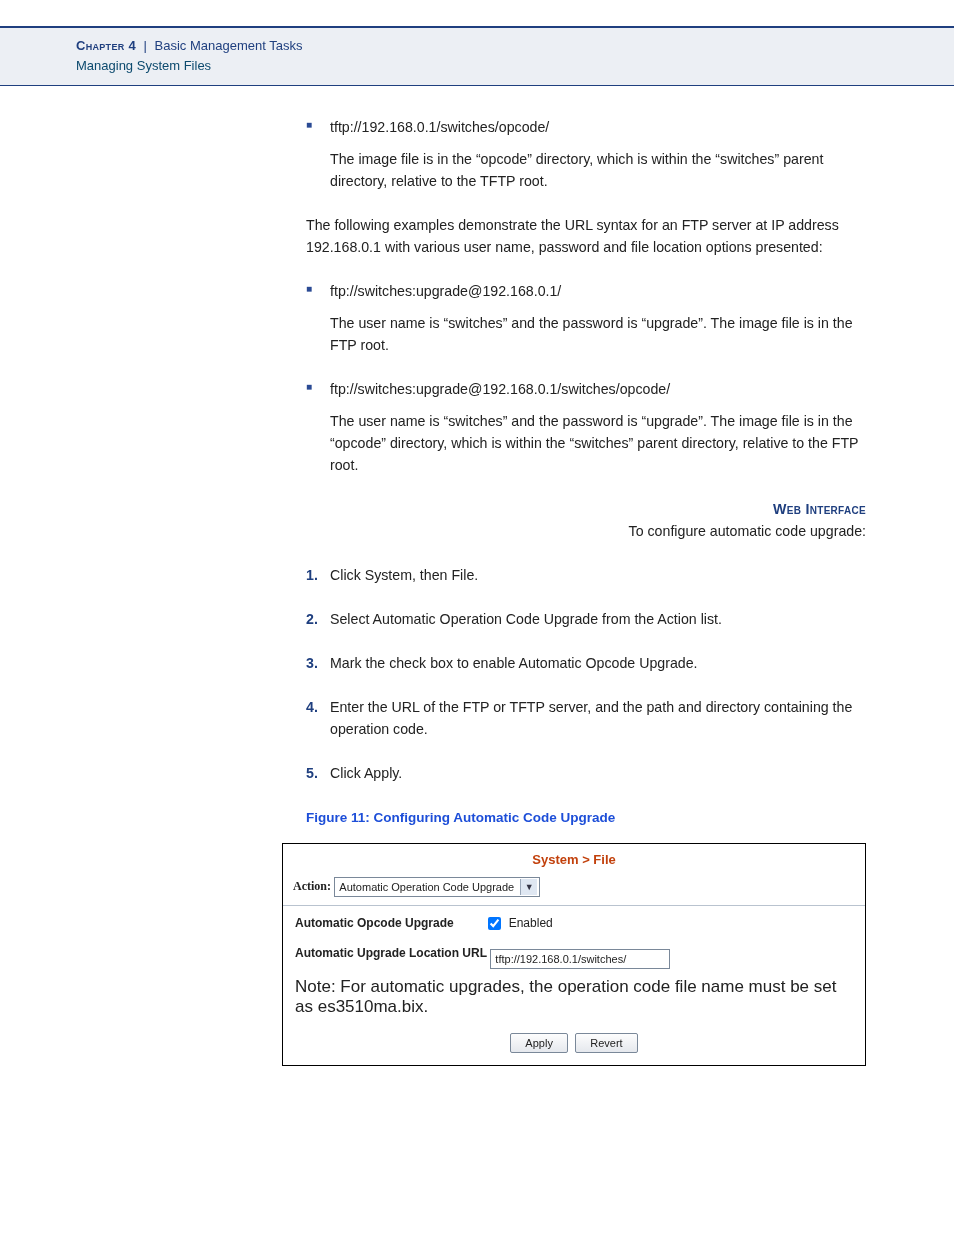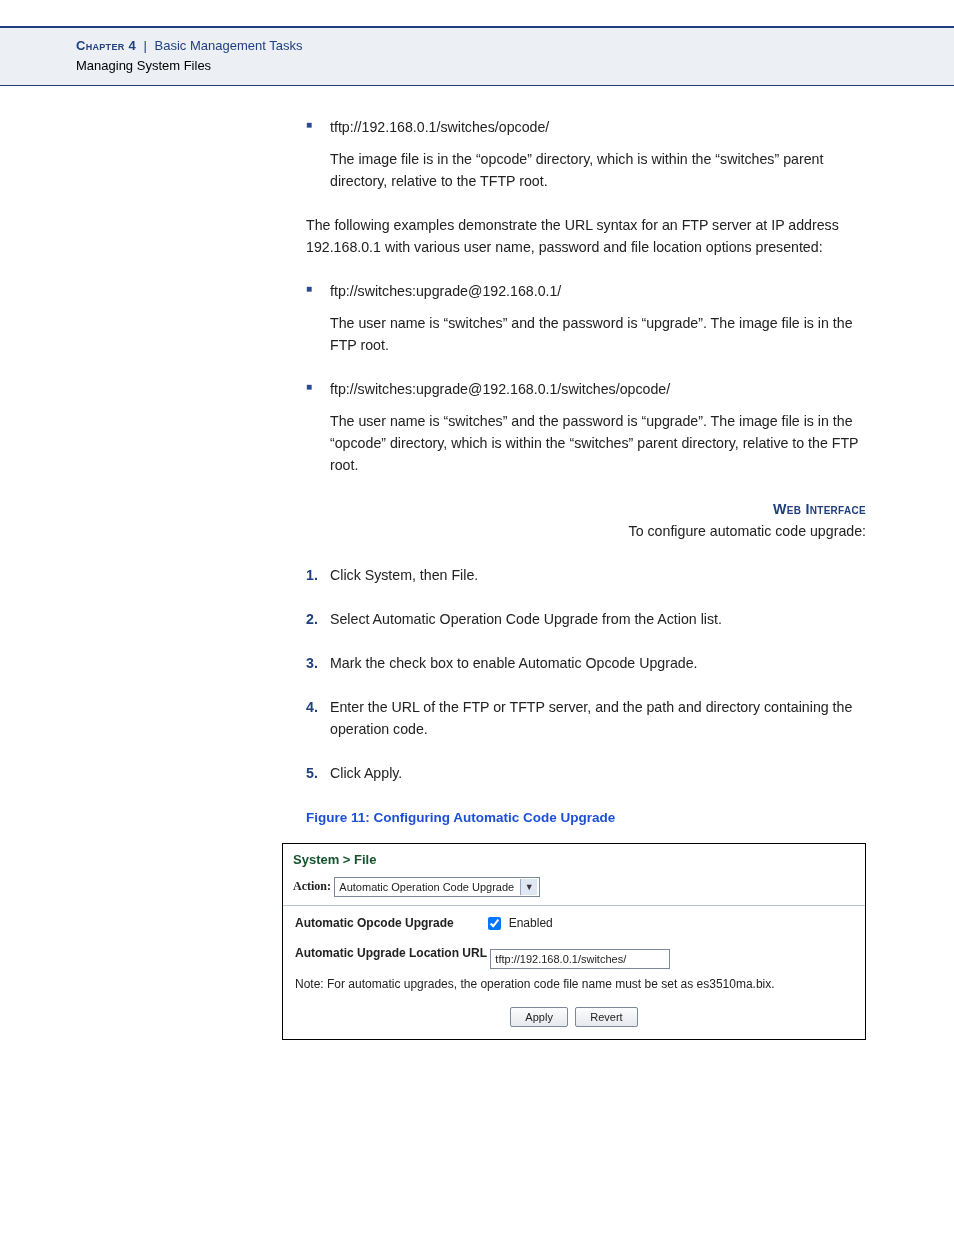--- a/index.html
+++ b/index.html
@@ -25,21 +25,21 @@
   .doc-header .chapter-label {
     font-weight: bold;
     font-variant: small-caps;
     letter-spacing: 0.3px;
   }
   .doc-header .divider {
     color: #1f3f7f;
     margin: 0 4px;
   }
   .doc-header .subtitle {
-    color: #000000;
+    color: #0c4a6e;
     display: block;
   }
   .content {
     margin: 30px 88px 0 306px;
     font-size: 14.2px;
     line-height: 1.55;
     color: #222;
   }
   ul.bullets {
     list-style: none;
@@ -106,24 +106,25 @@
     margin: 0 88px 30px 282px;
   }
   .screenshot {
     border: 1.5px solid #000;
     background: #fff;
     font-family: Arial, Helvetica, sans-serif;
     font-size: 12px;
     color: #222;
   }
   .shot-breadcrumb {
-    color: #14532d;
+    color: #c2410c;
     font-weight: bold;
     font-size: 13px;
     padding: 8px 10px 6px 10px;
+    text-align: center;
   }
   .shot-action-row {
     padding: 4px 10px 8px 10px;
     border-bottom: 1px solid #b9c3cf;
   }
   .shot-action-row .lbl {
     font-weight: bold;
     font-family: Liberation Serif, serif;
   }
   .faux-select {
@@ -167,21 +168,21 @@
     background: #fff;
     height: 18px;
     line-height: 18px;
     padding: 0 4px;
     font-size: 11px;
     width: 170px;
     vertical-align: middle;
     margin-top: 11px;
   }
   .shot-note {
-    font-size: 12px;
+    font-size: 17px;
     margin-top: 6px;
   }
   .shot-buttons {
     text-align: center;
     padding: 10px 0 12px 0;
   }
   .faux-btn {
     display: inline-block;
     border: 1px solid #7a8899;
     background: linear-gradient(#fdfdfd, #e5e8ed);

